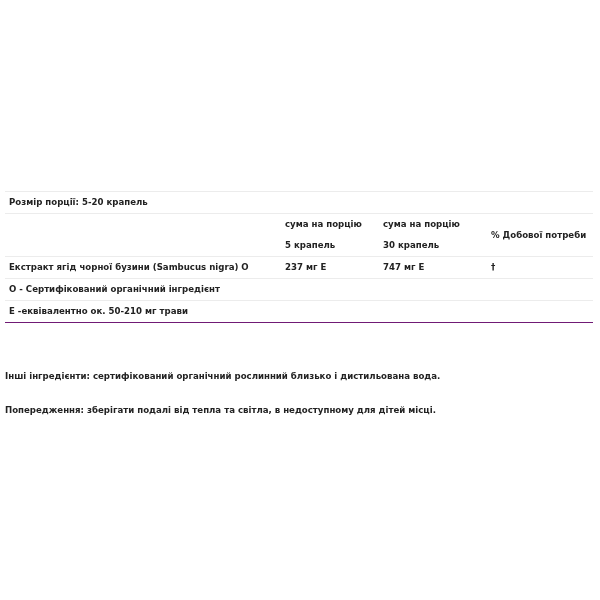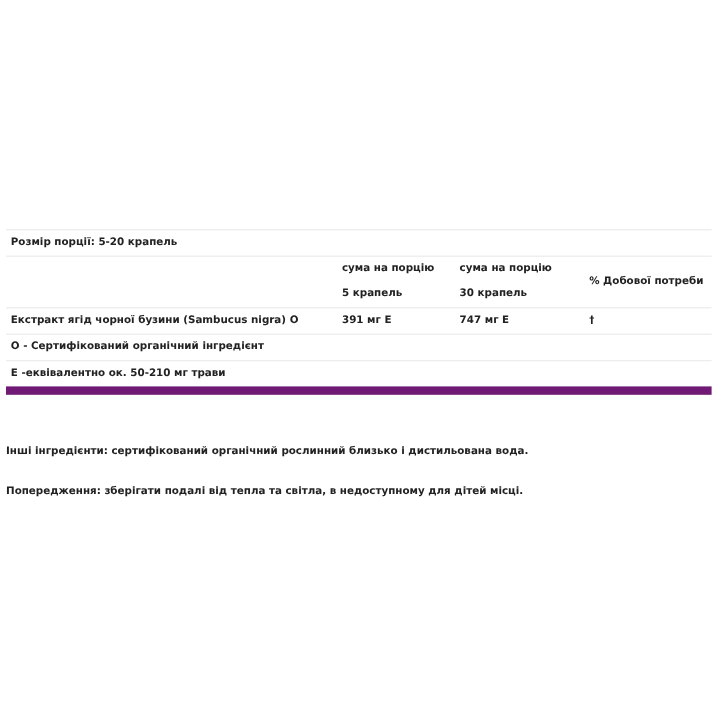--- a/index.html
+++ b/index.html
@@ -3,21 +3,21 @@
 <meta charset="utf-8">
 <style>
   html, body { margin:0; padding:0; background:#ffffff; }
   body { width:600px; height:600px; position:relative; overflow:hidden;
          font-family:"DejaVu Sans", sans-serif; color:#222; font-size:8.6px; font-weight:bold; }
   .panel { position:absolute; left:5px; top:191px; width:588px; }
   .row { position:relative; border-top:1px solid #ececec; height:21px; }
   .row .cell { position:absolute; top:0; line-height:21px; white-space:nowrap; }
   .row.header { height:42px; }
   .row.header .cell { line-height:21px; }
-  .row.last { border-bottom:7px solid #701a75; }
+  .row.last { border-bottom:1px solid #701a75; }
   .c0 { left:4px; }
   .c1 { left:280px; }
   .c2 { left:378px; }
   .c3 { left:474px;margin-left:12px; }
   .sub { display:block; }
   .note { position:absolute; left:5px; white-space:nowrap; }
 </style>
 </head>
 <body>
 
@@ -31,21 +31,21 @@
       <span class="sub">5 крапель</span>
     </span>
     <span class="cell c2">
       <span class="sub">сума на порцію</span>
       <span class="sub">30 крапель</span>
     </span>
     <span class="cell c3" style="line-height:42px;">% Добової потреби</span>
   </div>
   <div class="row">
     <span class="cell c0">Екстракт ягід чорної бузини (Sambucus nigra) О</span>
-    <span class="cell c1">391 мг Е</span>
+    <span class="cell c1">237 мг Е</span>
     <span class="cell c2">747 мг Е</span>
     <span class="cell c3">†</span>
   </div>
   <div class="row">
     <span class="cell c0">О - Сертифікований органічний інгредієнт</span>
   </div>
   <div class="row last">
     <span class="cell c0">Е -еквівалентно ок. 50-210 мг трави</span>
   </div>
 </div>

